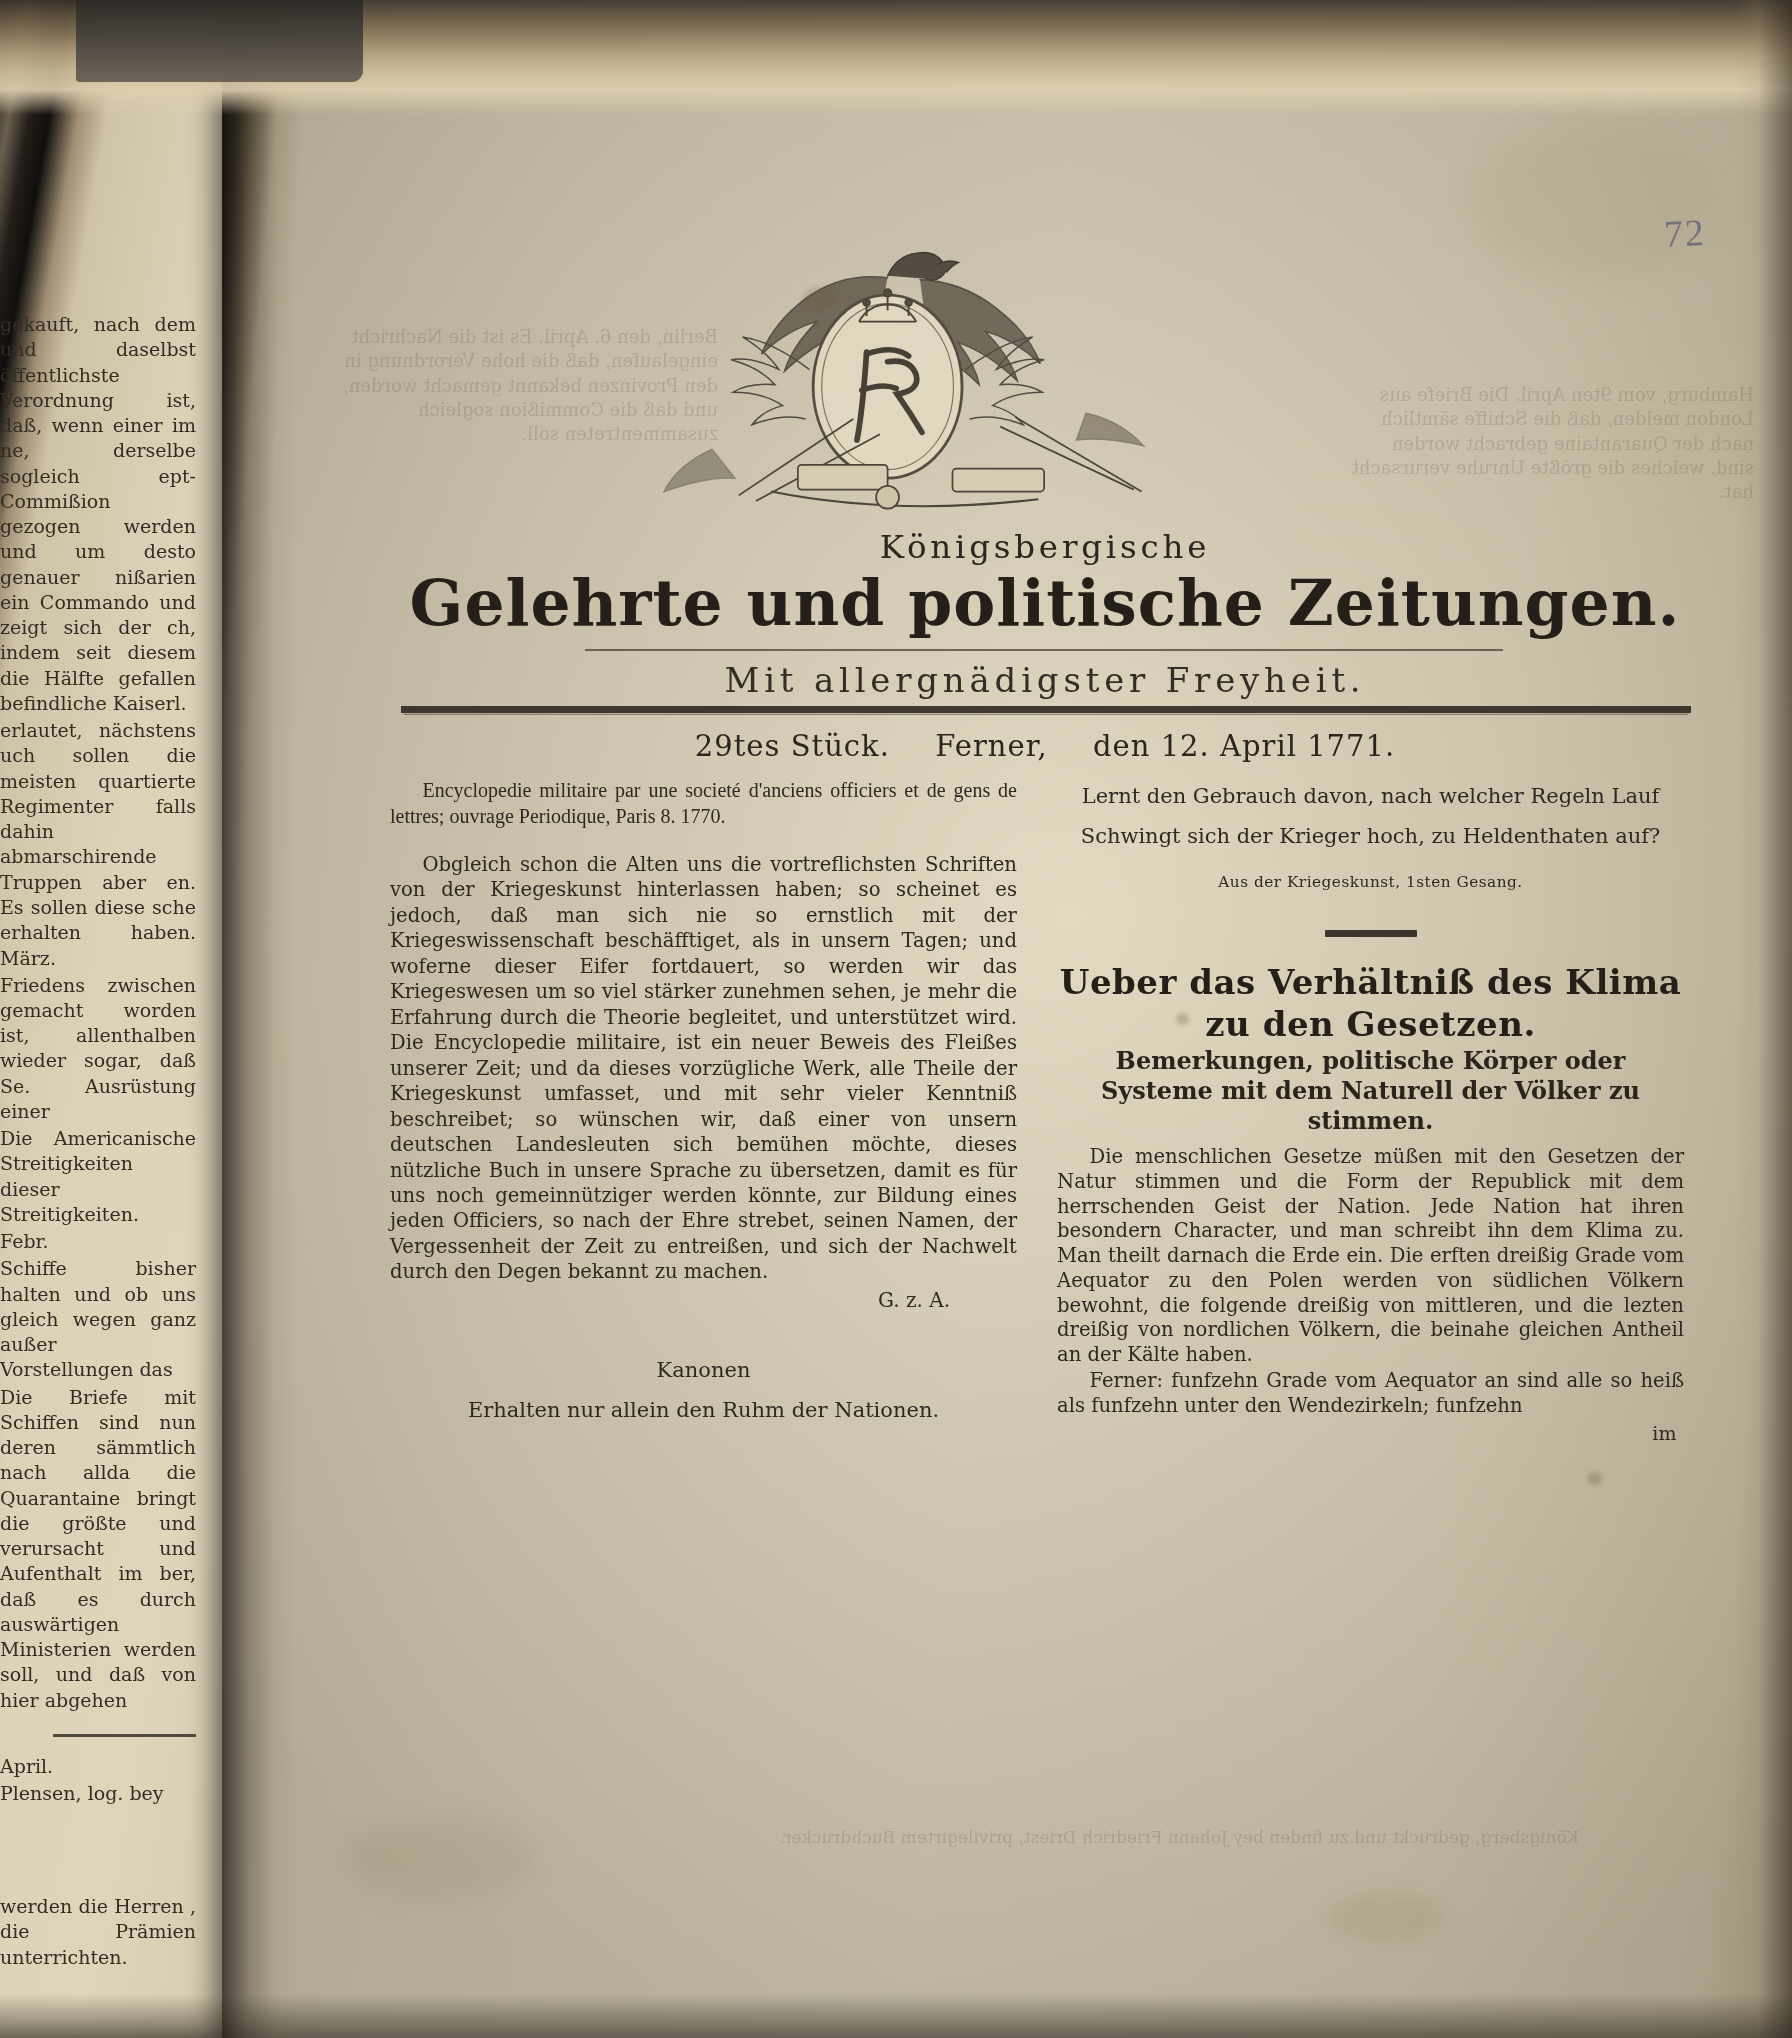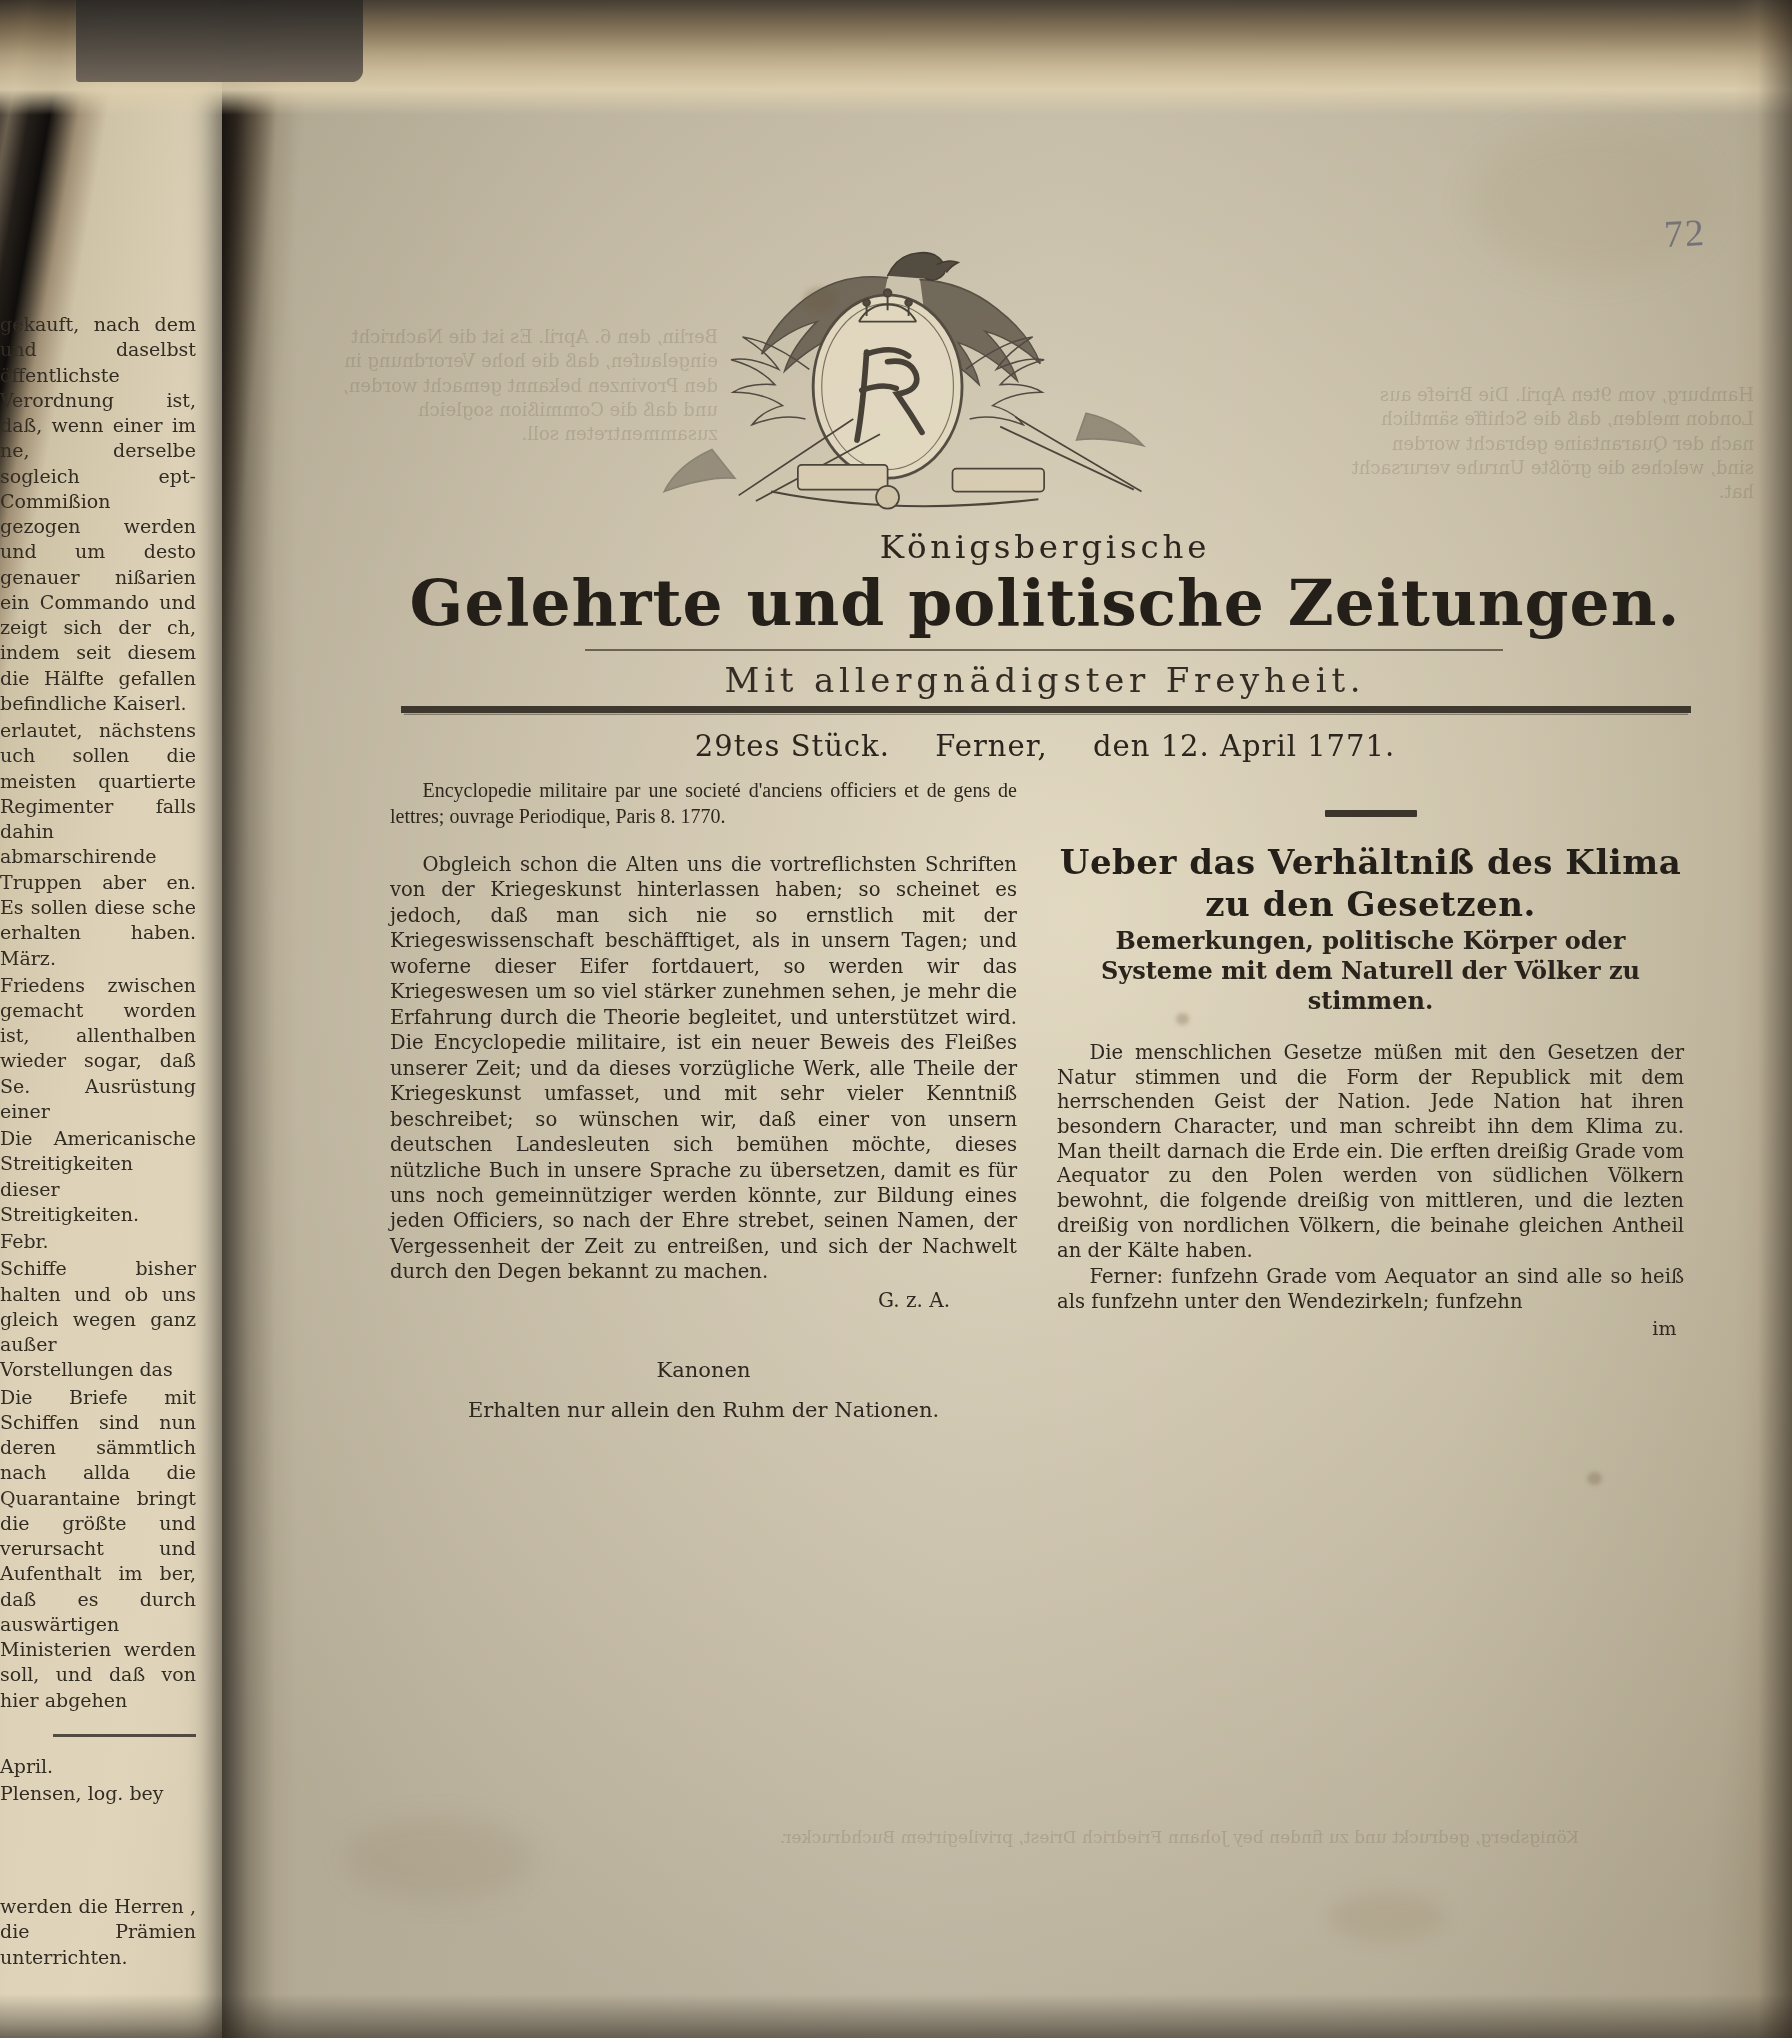--- a/index.html
+++ b/index.html
@@ -211,21 +211,21 @@
     letter-spacing: 0.5px;
     color: #241f18;
     margin-bottom: 1px;
   }
   .artsub {
     text-align: center;
     font-size: 24px;
     font-weight: bold;
     line-height: 1.25;
     color: #2a241d;
-    margin-bottom: 25px;
+    margin-bottom: 9px;
   }
 
   .catchword {
     text-align: right;
     font-size: 19px;
     padding-right: 7.6px;
   }
 
   
   #versotext {
@@ -365,20 +365,25 @@
         <p class="indent">Obgleich schon die Alten uns die vortreflichsten Schriften von der Kriegeskunst hinterlassen haben; so scheinet es jedoch, daß man sich nie so ernstlich mit der Kriegeswissenschaft beschäfftiget, als in unsern Tagen; und woferne dieser Eifer fortdauert, so werden wir das Kriegeswesen um so viel stärker zunehmen sehen, je mehr die Erfahrung durch die Theorie begleitet, und unterstützet wird. Die Encyclopedie militaire, ist ein neuer Beweis des Fleißes unserer Zeit; und da dieses vorzügliche Werk, alle Theile der Kriegeskunst umfasset, und mit sehr vieler Kenntniß beschreibet; so wünschen wir, daß einer von unsern deutschen Landesleuten sich bemühen möchte, dieses nützliche Buch in unsere Sprache zu übersetzen, damit es für uns noch gemeinnütziger werden könnte, zur Bildung eines jeden Officiers, so nach der Ehre strebet, seinen Namen, der Vergessenheit der Zeit zu entreißen, und sich der Nachwelt durch den Degen bekannt zu machen.</p>
         <p class="sig">G. z. A.</p>
 
         <div class="verse">
           <div>Kanonen</div>
           <div>Erhalten nur allein den Ruhm der Nationen.</div>
         </div>
       </div>
 
       <div class="col">
+        <div class="verse" style="margin-top:0">
+          <div>Lernt den Gebrauch davon, nach welcher Regeln Lauf</div>
+          <div>Schwingt sich der Krieger hoch, zu Heldenthaten auf?</div>
+          <span class="src">Aus der Kriegeskunst, 1sten Gesang.</span>
+        </div>
 
         <div class="divider"></div>
 
         <div class="arthead">Ueber das Verhältniß des Klima zu den Gesetzen.</div>
         <div class="artsub">Bemerkungen, politische Körper oder Systeme mit dem Naturell der Völker zu stimmen.</div>
 
         <p class="indent tight">Die menschlichen Gesetze müßen mit den Gesetzen der Natur stimmen und die Form der Republick mit dem herrschenden Geist der Nation. Jede Nation hat ihren besondern Character, und man schreibt ihn dem Klima zu. Man theilt darnach die Erde ein. Die erften dreißig Grade vom Aequator zu den Polen werden von südlichen Völkern bewohnt, die folgende dreißig von mittleren, und die lezten dreißig von nordlichen Völkern, die beinahe gleichen Antheil an der Kälte haben.</p>
         <p class="indent tight">Ferner: funfzehn Grade vom Aequator an sind alle so heiß als funfzehn unter den Wendezirkeln; funfzehn</p>
         <p class="catchword">im</p>
       </div>

